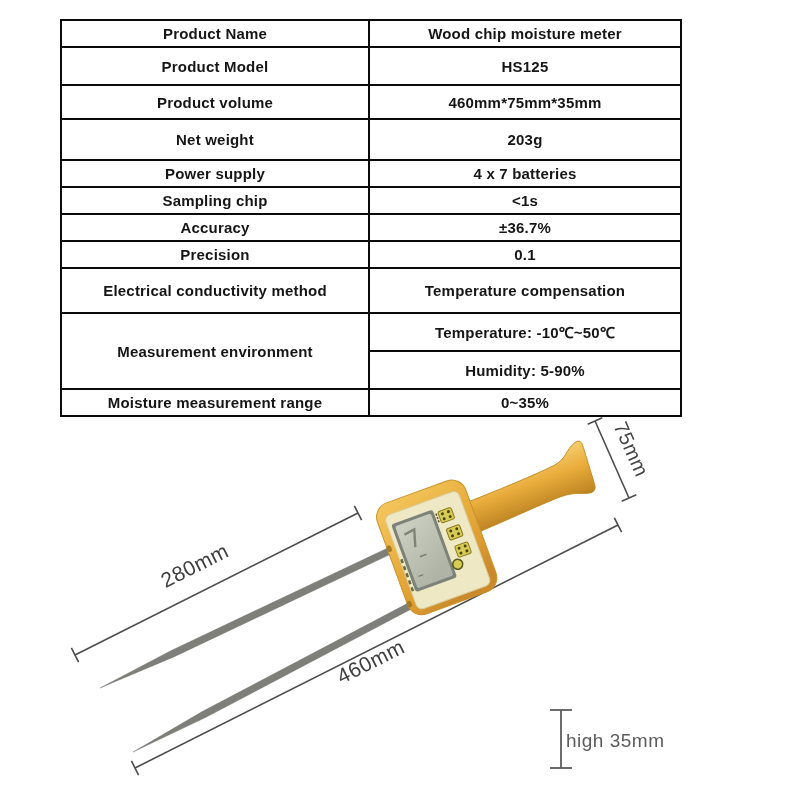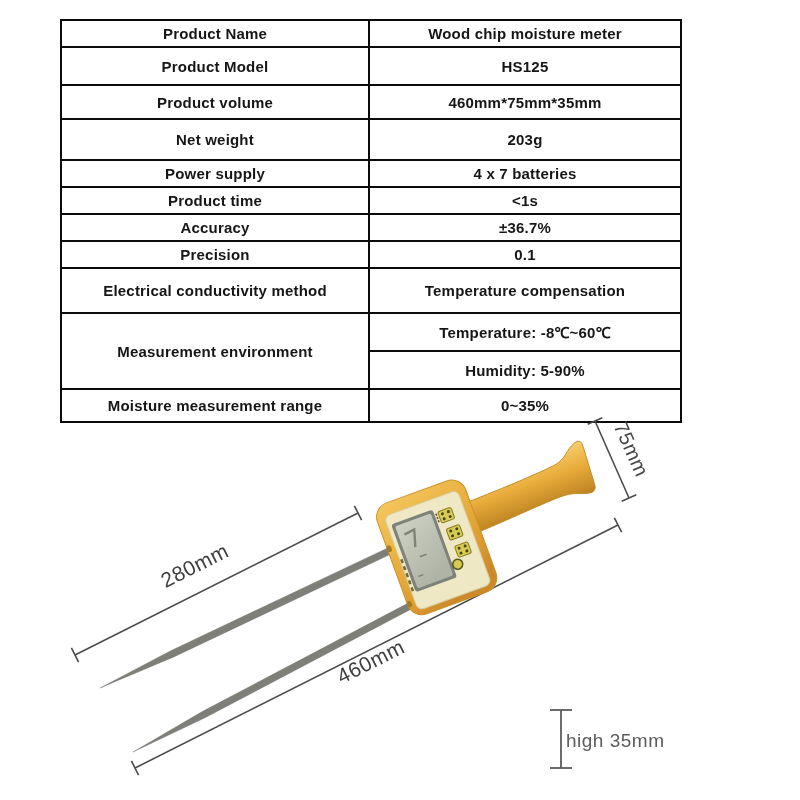--- a/index.html
+++ b/index.html
@@ -52,43 +52,43 @@
       </tr>
       <tr style="height:41px">
         <td>Net weight</td>
         <td>203g</td>
       </tr>
       <tr style="height:24px">
         <td>Power supply</td>
         <td>4 x 7 batteries</td>
       </tr>
       <tr style="height:23px">
-        <td>Product time</td>
+        <td>Sampling chip</td>
         <td>&lt;1s</td>
       </tr>
       <tr style="height:20px">
         <td>Accuracy</td>
         <td>±36.7%</td>
       </tr>
       <tr style="height:16px">
         <td>Precision</td>
         <td>0.1</td>
       </tr>
       <tr style="height:45px">
         <td>Electrical conductivity method</td>
         <td>Temperature compensation</td>
       </tr>
       <tr style="height:38px">
         <td rowspan="2">Measurement environment</td>
-        <td>Temperature: -8℃~60℃</td>
+        <td>Temperature: -10℃~50℃</td>
       </tr>
       <tr style="height:38px">
         <td>Humidity: 5-90%</td>
       </tr>
-      <tr style="height:33px">
+      <tr style="height:27px">
         <td>Moisture measurement range</td>
         <td>0~35%</td>
       </tr>
     </tbody>
   </table>
 
   <svg class="diagram" width="800" height="420" viewBox="0 380 800 420" xmlns="http://www.w3.org/2000/svg">
     <defs>
       <linearGradient id="probeGrad1" gradientUnits="userSpaceOnUse" x1="247" y1="634" x2="253.2" y2="646.5">
         <stop offset="0" stop-color="#7f7f79"></stop>

